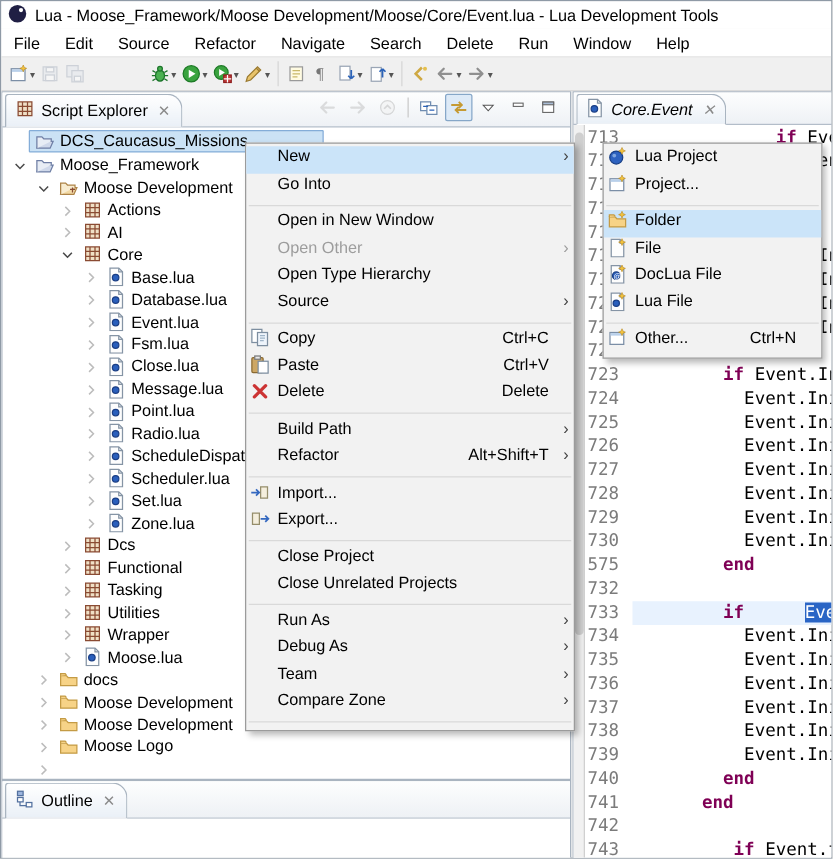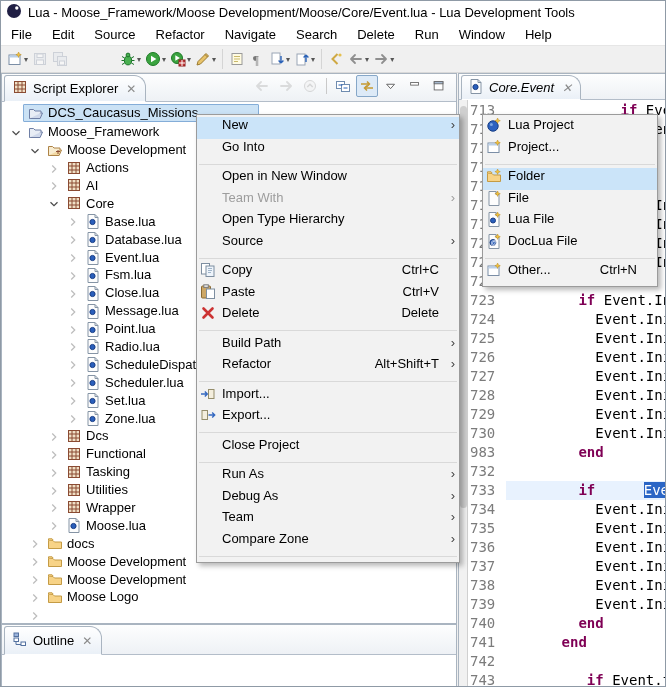--- a/index.html
+++ b/index.html
@@ -737,21 +737,21 @@
           <div class="cl"><span class="num">721</span><span class="ctext"><span class="pl">           Event.Initiator</span></span></div>
           <div class="cl"><span class="num">722</span><span class="ctext"></span></div>
           <div class="cl"><span class="num">723</span><span class="ctext"><span class="pl">        </span><span class="kw">if</span><span class="pl"> Event.Initiator then</span></span></div>
           <div class="cl"><span class="num">724</span><span class="ctext"><span class="pl">          Event.Initiator</span></span></div>
           <div class="cl"><span class="num">725</span><span class="ctext"><span class="pl">          Event.Initiator</span></span></div>
           <div class="cl"><span class="num">726</span><span class="ctext"><span class="pl">          Event.Initiator</span></span></div>
           <div class="cl"><span class="num">727</span><span class="ctext"><span class="pl">          Event.Initiator</span></span></div>
           <div class="cl"><span class="num">728</span><span class="ctext"><span class="pl">          Event.Initiator</span></span></div>
           <div class="cl"><span class="num">729</span><span class="ctext"><span class="pl">          Event.Initiator</span></span></div>
           <div class="cl"><span class="num">730</span><span class="ctext"><span class="pl">          Event.Initiator</span></span></div>
-          <div class="cl"><span class="num">983</span><span class="ctext"><span class="pl">        </span><span class="kw">end</span></span></div>
+          <div class="cl"><span class="num">575</span><span class="ctext"><span class="pl">        </span><span class="kw">end</span></span></div>
           <div class="cl"><span class="num">732</span><span class="ctext"></span></div>
           <div class="cl cur"><span class="num">733</span><span class="ctext"><span class="pl">        </span><span class="kw">if</span><span class="pl"> </span><span class="selseg">Event.</span><span class="pl">Initiator then</span></span></div>
           <div class="cl"><span class="num">734</span><span class="ctext"><span class="pl">          Event.Initiator</span></span></div>
           <div class="cl"><span class="num">735</span><span class="ctext"><span class="pl">          Event.Initiator</span></span></div>
           <div class="cl"><span class="num">736</span><span class="ctext"><span class="pl">          Event.Initiator</span></span></div>
           <div class="cl"><span class="num">737</span><span class="ctext"><span class="pl">          Event.Initiator</span></span></div>
           <div class="cl"><span class="num">738</span><span class="ctext"><span class="pl">          Event.Initiator</span></span></div>
           <div class="cl"><span class="num">739</span><span class="ctext"><span class="pl">          Event.Initiator</span></span></div>
           <div class="cl"><span class="num">740</span><span class="ctext"><span class="pl">        </span><span class="kw">end</span></span></div>
           <div class="cl"><span class="num">741</span><span class="ctext"><span class="pl">      </span><span class="kw">end</span></span></div>
@@ -773,21 +773,21 @@
         <span class="marr"></span>
       </div>
       <div class="msep"></div>
       <div class="mi">
         <span class="micon"></span>
         <span class="mlabel">Open in New Window</span>
         <span class="marr"></span>
       </div>
       <div class="mi disabled">
         <span class="micon"></span>
-        <span class="mlabel">Team With</span>
+        <span class="mlabel">Open Other</span>
         <span class="marr">›</span>
       </div>
       <div class="mi">
         <span class="micon"></span>
         <span class="mlabel">Open Type Hierarchy</span>
         <span class="marr"></span>
       </div>
       <div class="mi">
         <span class="micon"></span>
         <span class="mlabel">Source</span>
@@ -848,20 +848,25 @@
             <rect x="2" y="3.5" width="5.5" height="9" fill="#f4eedd" stroke="#958d6b"></rect>
             <path d="M8.5 8h6M12.2 5.5 14.7 8l-2.5 2.5" fill="none" stroke="#3468c0" stroke-width="1.4"></path>
           </svg></span>
         <span class="mlabel">Export...</span>
         <span class="marr"></span>
       </div>
       <div class="msep"></div>
       <div class="mi">
         <span class="micon"></span>
         <span class="mlabel">Close Project</span>
+        <span class="marr"></span>
+      </div>
+      <div class="mi">
+        <span class="micon"></span>
+        <span class="mlabel">Close Unrelated Projects</span>
         <span class="marr"></span>
       </div>
       <div class="msep"></div>
       <div class="mi">
         <span class="micon"></span>
         <span class="mlabel">Run As</span>
         <span class="marr">›</span>
       </div>
       <div class="mi">
         <span class="micon"></span>
@@ -910,43 +915,43 @@
         <span class="mlabel">Folder</span>
         <span class="marr"></span>
       </div>
       <div class="mi">
         <span class="micon"><svg width="16" height="16" viewBox="0 0 16 16">
             <path d="M3 1.5h7l3 3v11H3z" fill="#fdfdfd" stroke="#8594a5"></path>
             <path d="M10 1.5v3h3" fill="none" stroke="#8594a5"></path>
             <path d="M11.6 1l.8 1.9 1.9.8-1.9.8-.8 1.9-.8-1.9-1.9-.8 1.9-.8z" fill="#f3c33d" stroke="#b8891f" stroke-width="0.5"></path>
           </svg></span>
         <span class="mlabel">File</span>
-        <span class="marr"></span>
-      </div>
-      <div class="mi">
-        <span class="micon"><svg width="16" height="16" viewBox="0 0 16 16">
-            <path d="M3 1.5h7l3 3v11H3z" fill="#fdfdfd" stroke="#8594a5"></path>
-            <path d="M10 1.5v3h3" fill="none" stroke="#8594a5"></path>
-            <circle cx="7" cy="9.5" r="2.5" fill="#2a5fbc" stroke="#1b3f86"></circle>
-            <path d="M11.6 1l.8 1.9 1.9.8-1.9.8-.8 1.9-.8-1.9-1.9-.8 1.9-.8z" fill="#f3c33d" stroke="#b8891f" stroke-width="0.5"></path>
-          </svg></span>
-        <span class="mlabel">Lua File</span>
         <span class="marr"></span>
       </div>
       <div class="mi">
         <span class="micon"><svg width="16" height="16" viewBox="0 0 16 16">
             <path d="M3 1.5h7l3 3v11H3z" fill="#fdfdfd" stroke="#8594a5"></path>
             <path d="M10 1.5v3h3" fill="none" stroke="#8594a5"></path>
             <circle cx="7" cy="9.5" r="3" fill="#2a5fbc" stroke="#1b3f86"></circle>
             <text x="4.8" y="12" font-size="6.5" fill="#fff" font-family="Liberation Sans,sans-serif">@</text>
             <path d="M11.6 1l.8 1.9 1.9.8-1.9.8-.8 1.9-.8-1.9-1.9-.8 1.9-.8z" fill="#f3c33d" stroke="#b8891f" stroke-width="0.5"></path>
           </svg></span>
         <span class="mlabel">DocLua File</span>
         <span class="marr"></span>
       </div>
+      <div class="mi">
+        <span class="micon"><svg width="16" height="16" viewBox="0 0 16 16">
+            <path d="M3 1.5h7l3 3v11H3z" fill="#fdfdfd" stroke="#8594a5"></path>
+            <path d="M10 1.5v3h3" fill="none" stroke="#8594a5"></path>
+            <circle cx="7" cy="9.5" r="2.5" fill="#2a5fbc" stroke="#1b3f86"></circle>
+            <path d="M11.6 1l.8 1.9 1.9.8-1.9.8-.8 1.9-.8-1.9-1.9-.8 1.9-.8z" fill="#f3c33d" stroke="#b8891f" stroke-width="0.5"></path>
+          </svg></span>
+        <span class="mlabel">Lua File</span>
+        <span class="marr"></span>
+      </div>
       <div class="msep"></div>
       <div class="mi">
         <span class="micon"><svg width="16" height="16" viewBox="0 0 16 16">
             <rect x="2" y="4" width="11" height="9.5" fill="#fff" stroke="#7b8ea6"></rect>
             <rect x="2.5" y="4.5" width="10" height="2" fill="#b9d0ea"></rect>
             <path d="M11.6 1l.8 1.9 1.9.8-1.9.8-.8 1.9-.8-1.9-1.9-.8 1.9-.8z" fill="#f3c33d" stroke="#b8891f" stroke-width="0.5"></path>
           </svg></span>
         <span class="mlabel">Other...</span>
         <span class="msc">Ctrl+N</span>
         <span class="marr"></span>

